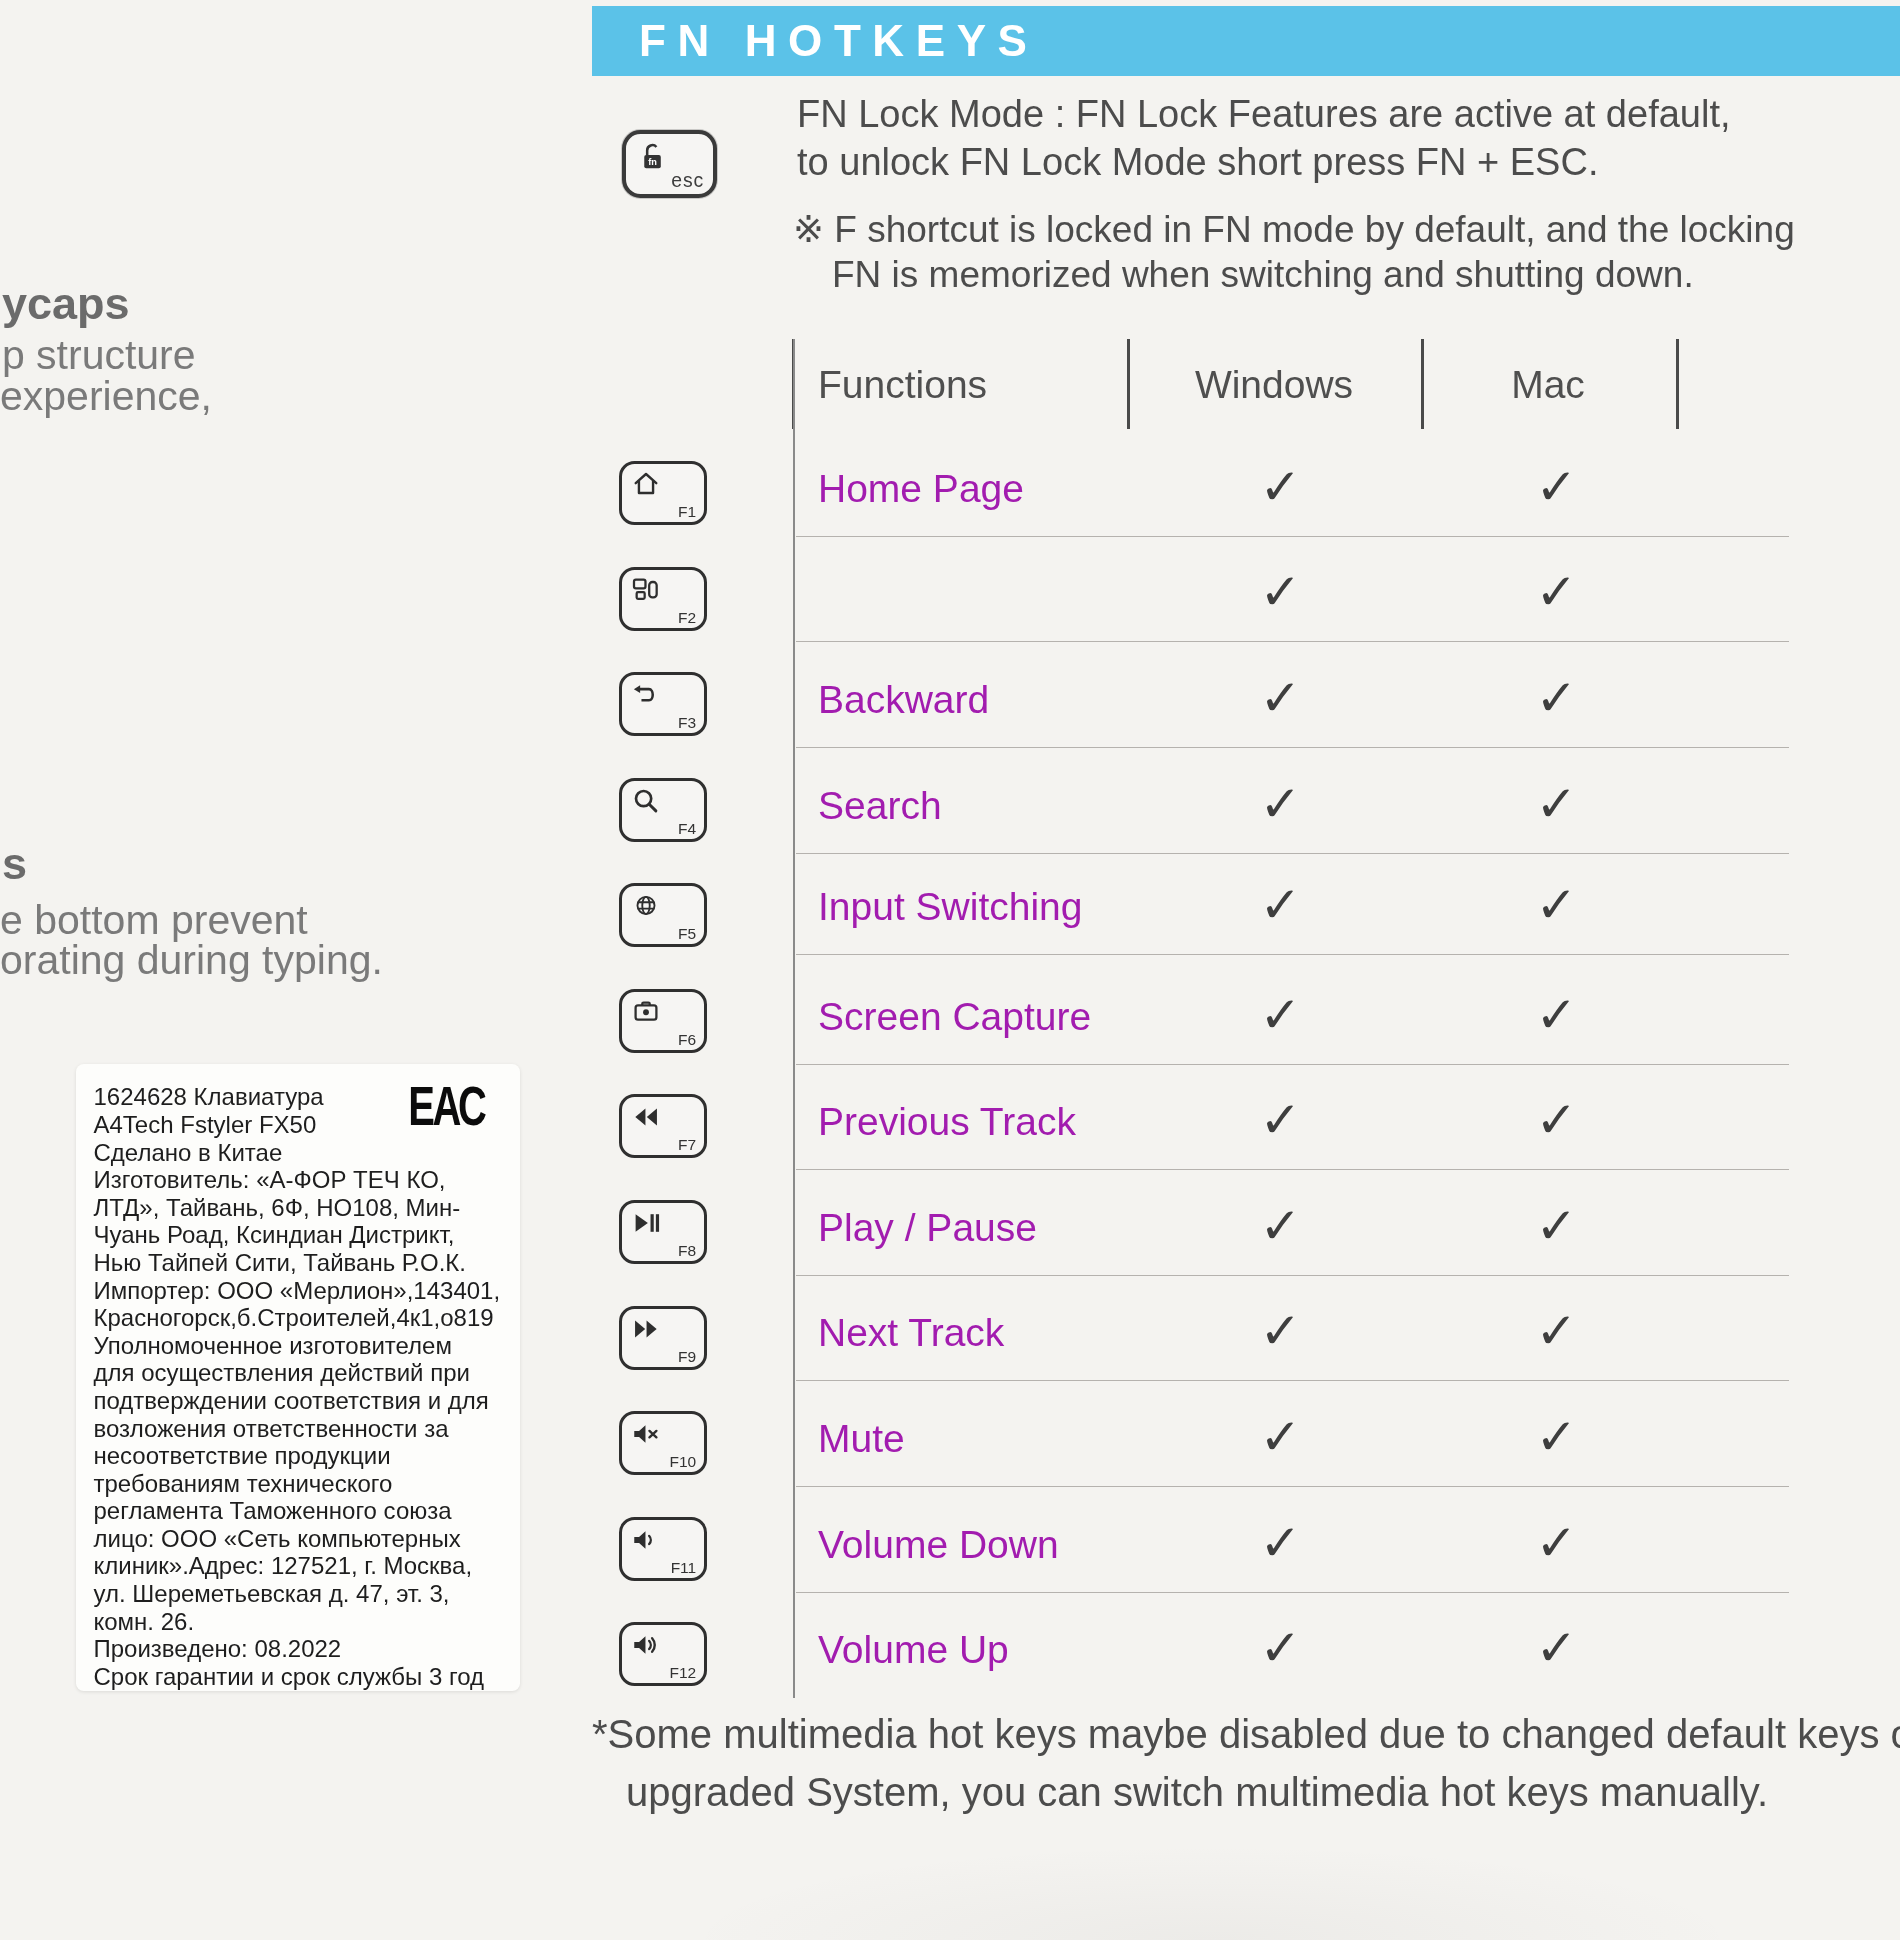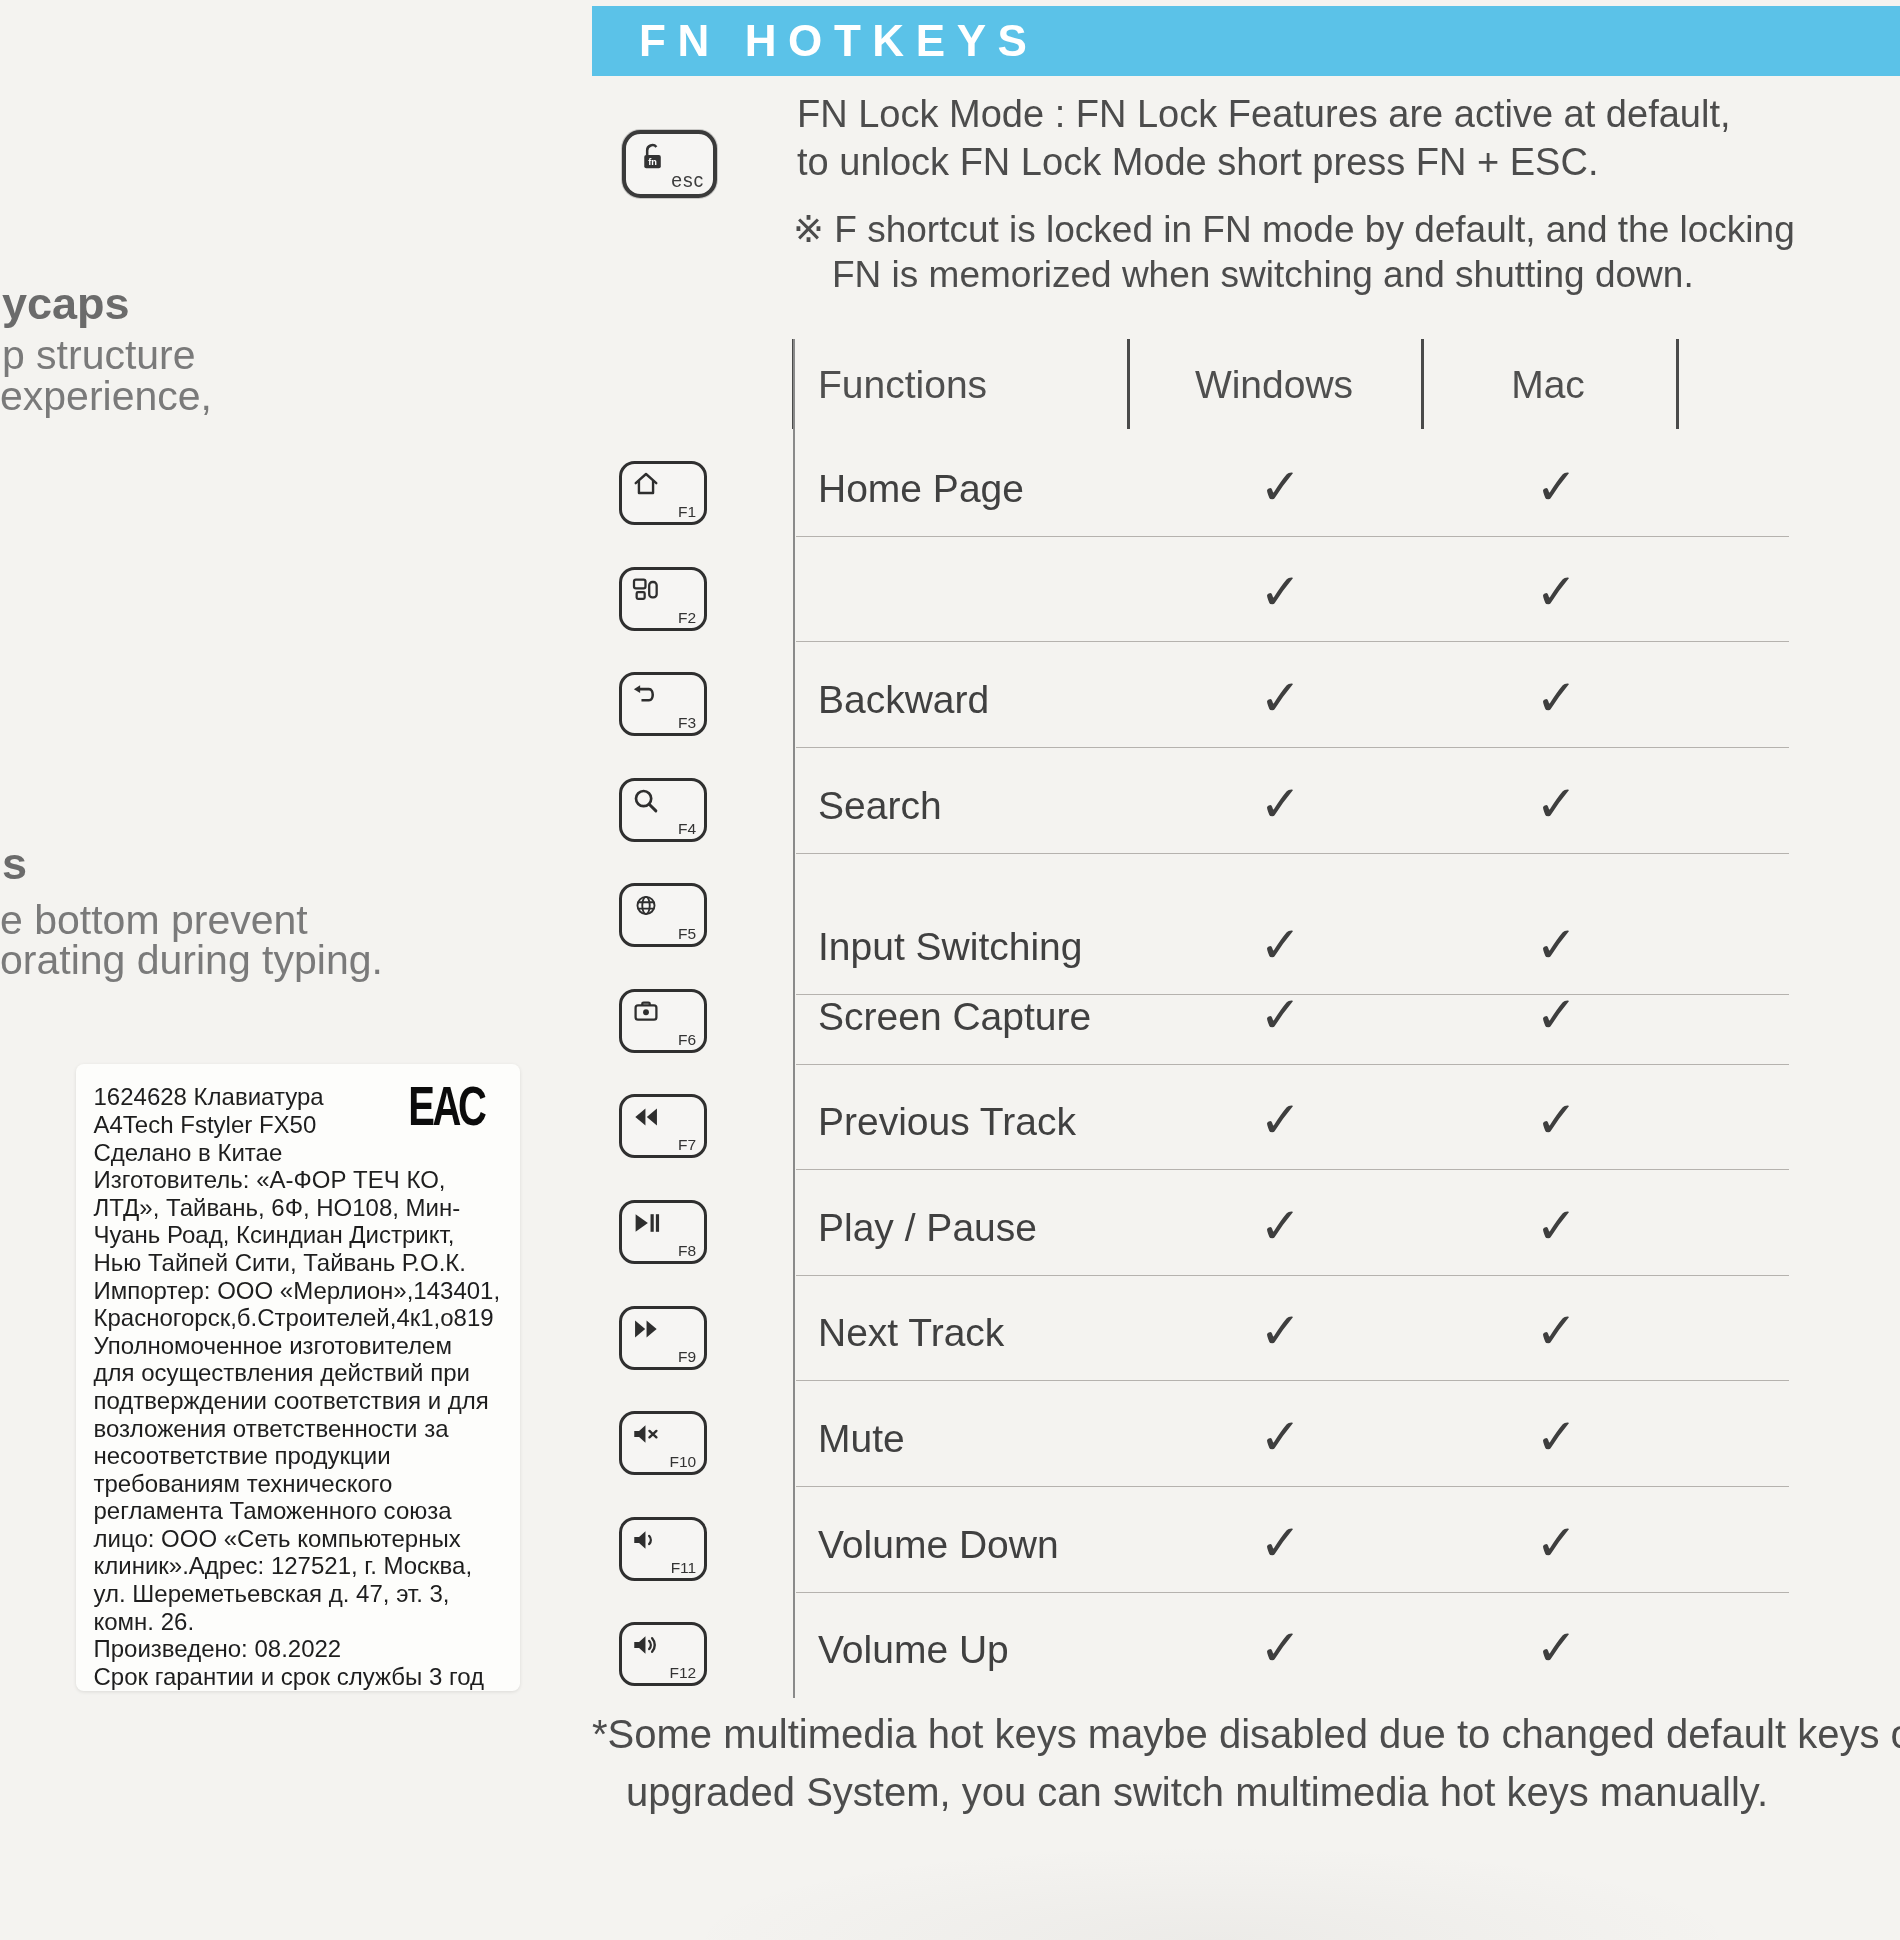--- a/index.html
+++ b/index.html
@@ -46,21 +46,21 @@
   .table-vline{left:793px;top:339px;width:1.9px;height:1359px;background:#8a8a8a;}
 
   
   .trow{
     left:796px;width:993px;height:106px;
     border-bottom:1px solid #b5b2ae;
   }
   .trow.last{border-bottom:none;padding-left:24px;}
   .fn-label{
     position:absolute;left:22px;top:0;height:106px;line-height:106px;
-    transform:translateY(5.8px);font-size:39px;color:#404040;white-space:nowrap;
+    transform:translateY(5.8px);font-size:39px;color:#a21caf;white-space:nowrap;
   }
   .check{
     position:absolute;top:0;height:106px;line-height:106px;transform:translateY(3.9px);
     width:97px;text-align:center;font-size:50px;color:var(--check,#3e3e3e);
     font-family:"DejaVu Sans",sans-serif;
   }
   .check-windows{left:436px;}
   .check-mac{left:712px;}
 
   
@@ -154,21 +154,21 @@
       <div class="abs trow" style="top: 641px;">
     <div class="fn-label">Backward</div>
     <div class="check check-windows">✓</div>
     <div class="check check-mac">✓</div>
   </div>
       <div class="abs trow" style="top: 747px;">
     <div class="fn-label">Search</div>
     <div class="check check-windows">✓</div>
     <div class="check check-mac">✓</div>
   </div>
-      <div class="abs trow" style="top: 888px;">
+      <div class="abs trow" style="top: 848px;">
     <div class="fn-label">Input Switching</div>
     <div class="check check-windows">✓</div>
     <div class="check check-mac">✓</div>
   </div>
       <div class="abs trow" style="top: 958px;">
     <div class="fn-label">Screen Capture</div>
     <div class="check check-windows">✓</div>
     <div class="check check-mac">✓</div>
   </div>
       <div class="abs trow" style="top: 1063px;">

